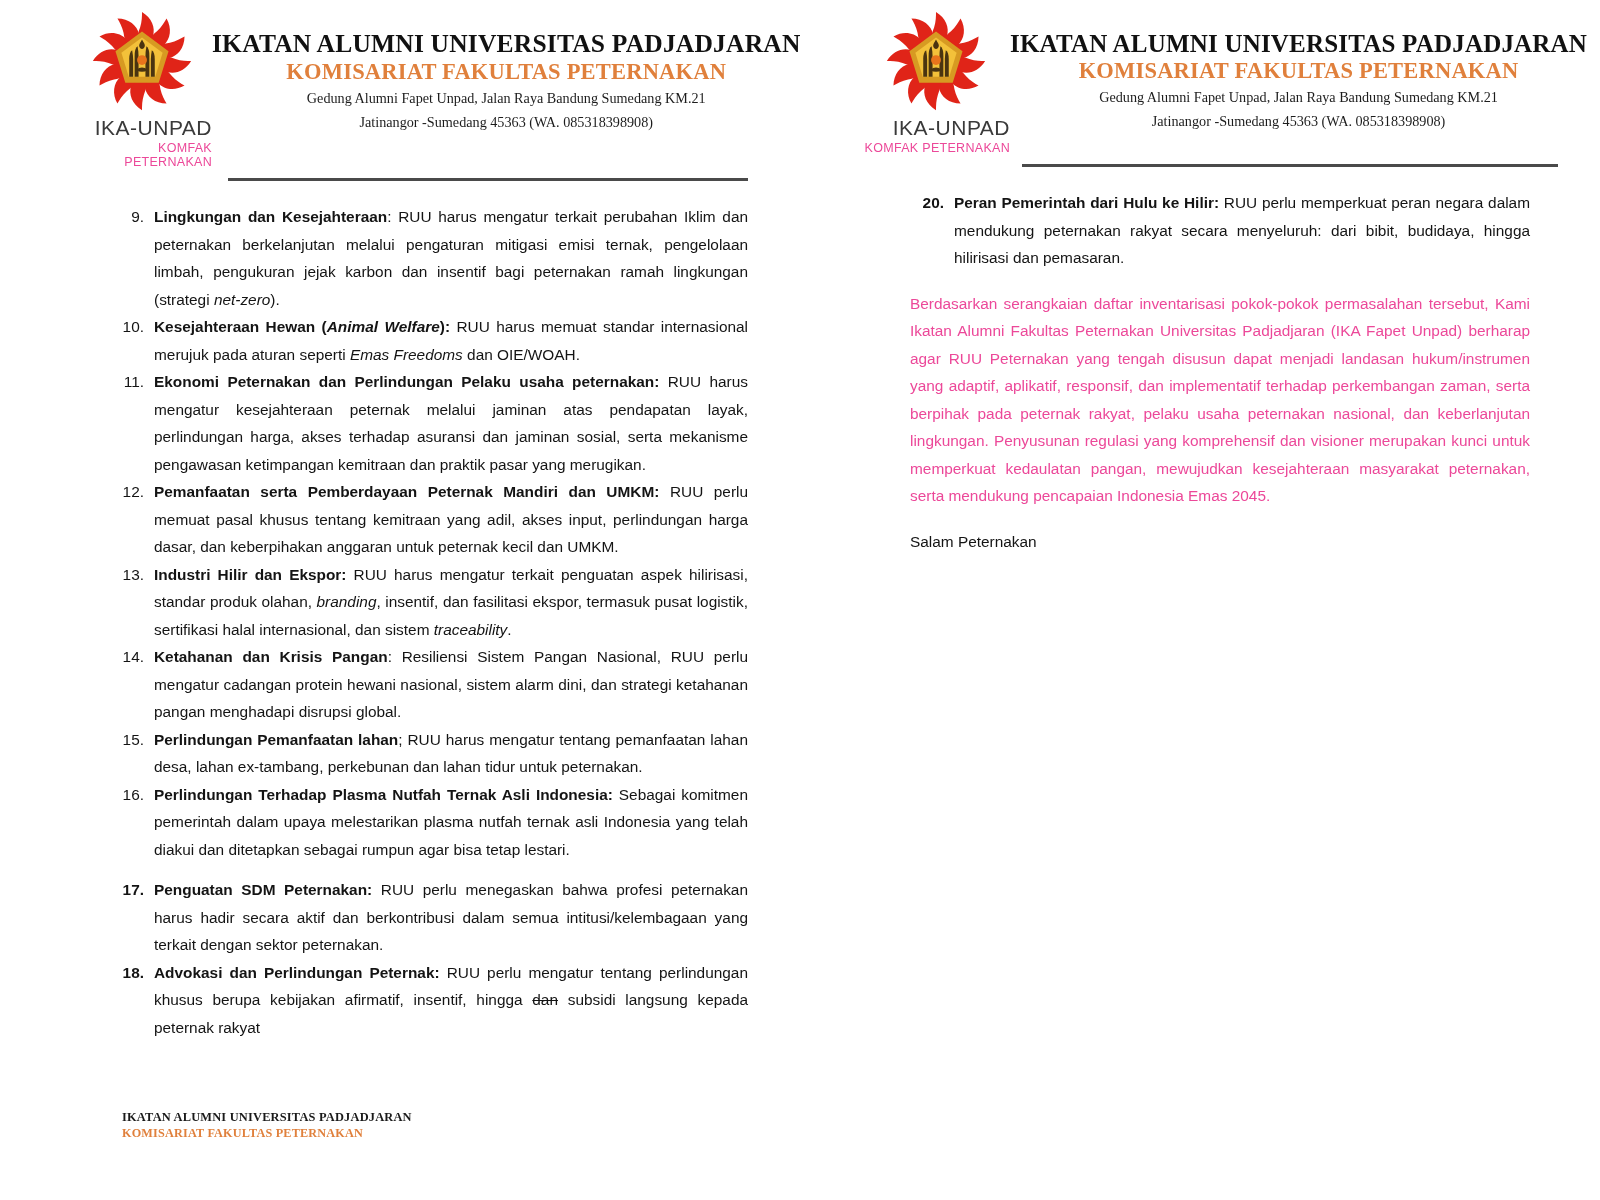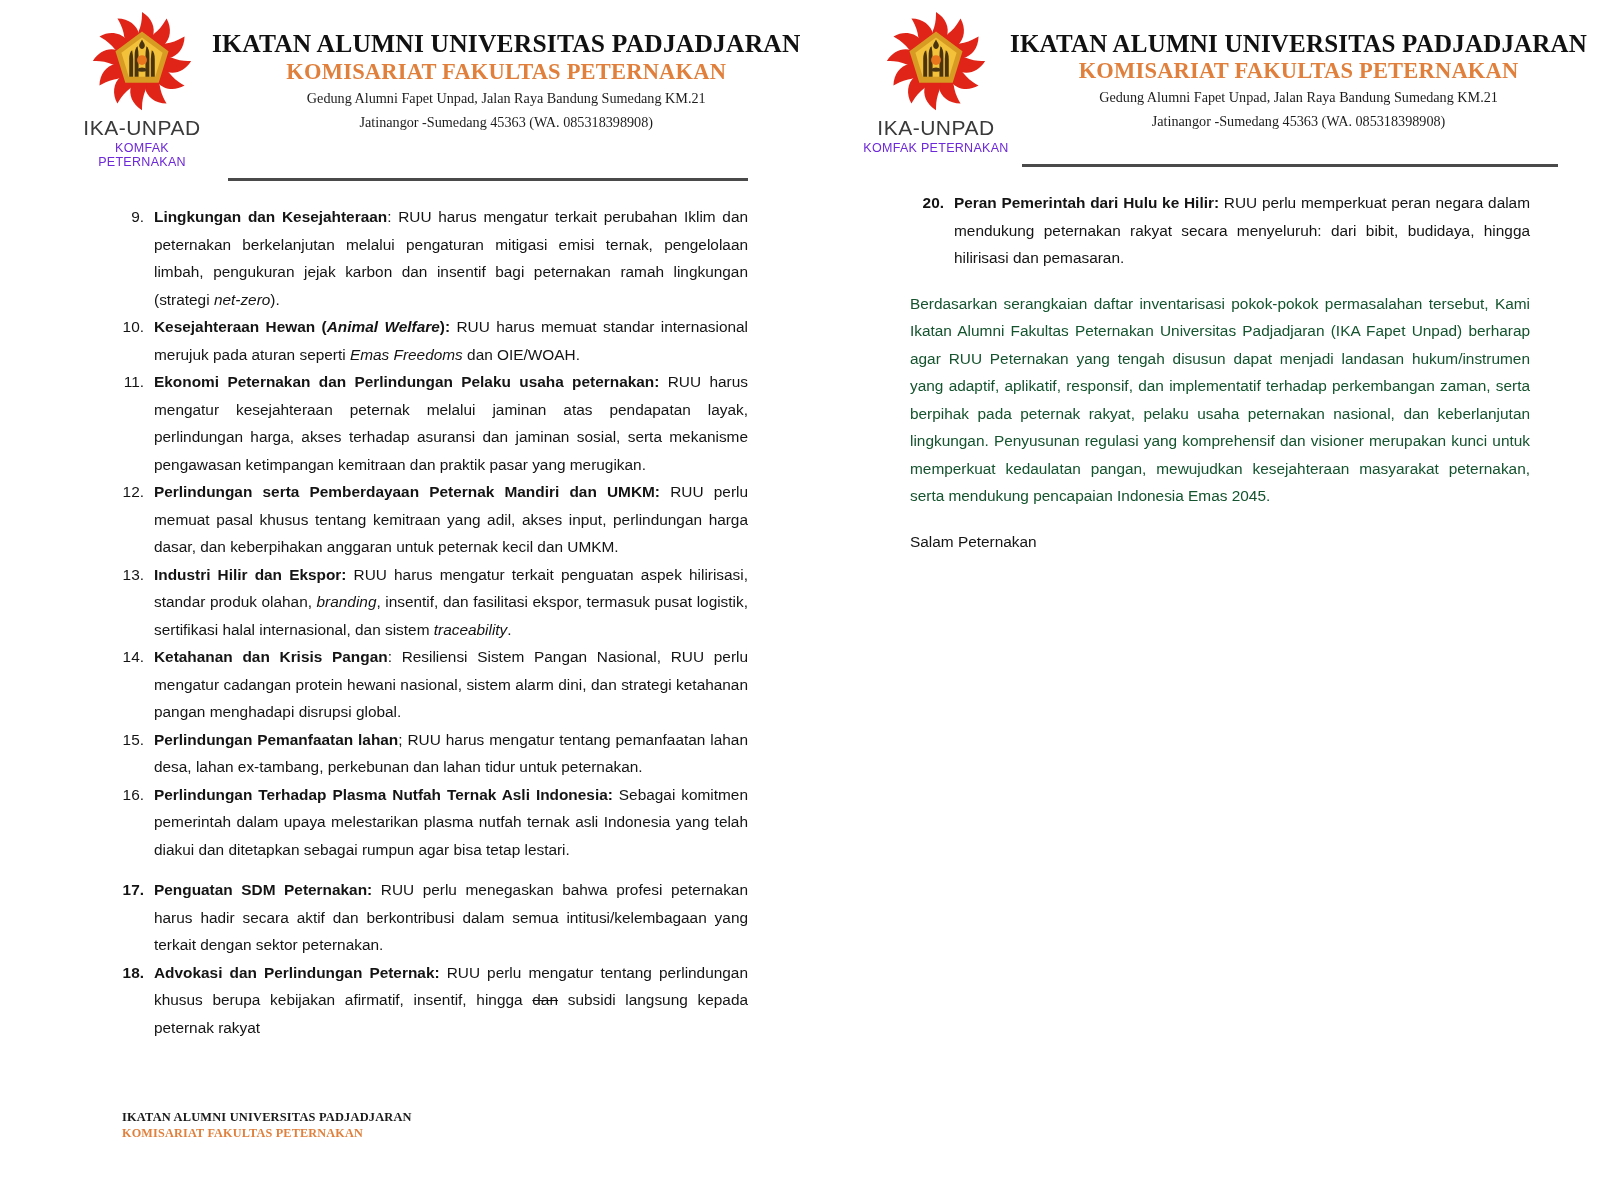--- a/index.html
+++ b/index.html
@@ -33,21 +33,21 @@
     position: relative;
     display: flex;
     align-items: flex-start;
   }
   .page-left  .letterhead { padding: 8px 52px 0 72px; }
   .page-right .letterhead { padding: 8px 42px 0 62px; }
 
   .logo-block {
     width: 140px;
     flex: 0 0 140px;
-    text-align: center;
+    text-align: right;
     position: relative;
   }
   .page-right .logo-block { width: 148px; flex: 0 0 148px; }
 
   .logo-mark {
     width: 118px; height: 112px;
     margin: 0 auto;
     position: relative;
   }
   .logo-mark svg { display: block; width: 118px; height: 112px; }
@@ -57,21 +57,21 @@
     font-size: 21px;
     letter-spacing: 0.5px;
     color: #3a3a3a;
     margin-top: -4px;
     font-weight: 400;
   }
   .logo-sub {
     font-family: "Liberation Sans", sans-serif;
     font-size: 12.5px;
     letter-spacing: 0.3px;
-    color: #6d28d9;
+    color: #ec4899;
     margin-top: 1px;
     font-weight: 400;
   }
 
   .head-text {
     flex: 1 1 auto;
     text-align: center;
     padding-top: 22px;
   }
   .org-name {
@@ -142,21 +142,21 @@
   .doc-item .lead { font-weight: 700; }
   .doc-item em { font-style: italic; }
   .doc-item .strike { text-decoration: line-through; }
   .doc-item.gap-before { margin-top: 13px; }
 
   .para {
     font-family: "Liberation Sans", sans-serif;
     font-size: 15.4px;
     line-height: 27.5px;
     text-align: justify;
-    color: #14532d;
+    color: #ec4899;
     margin: 0;
   }
   .para.closing-gap { margin-top: 18px; }
   .salutation {
     font-family: "Liberation Sans", sans-serif;
     font-size: 15.4px;
     line-height: 27.5px;
     color: #141414;
     margin-top: 18px;
   }
@@ -270,21 +270,21 @@
 
         <li class="doc-item light-num">
           <span class="num">10.</span><span class="lead">Kesejahteraan Hewan (</span><em class="lead">Animal Welfare</em><span class="lead">):</span><span> RUU harus memuat standar internasional merujuk pada aturan seperti </span><em>Emas Freedoms</em><span> dan OIE/WOAH.</span>
         </li>
 
         <li class="doc-item light-num">
           <span class="num">11.</span><span class="lead">Ekonomi Peternakan dan Perlindungan Pelaku usaha peternakan:</span><span> RUU harus mengatur kesejahteraan peternak melalui jaminan atas pendapatan layak, perlindungan harga, akses terhadap asuransi dan jaminan sosial, serta mekanisme pengawasan ketimpangan kemitraan dan praktik pasar yang merugikan.</span>
         </li>
 
         <li class="doc-item light-num">
-          <span class="num">12.</span><span class="lead">Perlindungan serta Pemberdayaan Peternak Mandiri dan UMKM:</span><span> RUU perlu memuat pasal khusus tentang kemitraan yang adil, akses input, perlindungan harga dasar, dan keberpihakan anggaran untuk peternak kecil dan UMKM.</span>
+          <span class="num">12.</span><span class="lead">Pemanfaatan serta Pemberdayaan Peternak Mandiri dan UMKM:</span><span> RUU perlu memuat pasal khusus tentang kemitraan yang adil, akses input, perlindungan harga dasar, dan keberpihakan anggaran untuk peternak kecil dan UMKM.</span>
         </li>
 
         <li class="doc-item light-num">
           <span class="num">13.</span><span class="lead">Industri Hilir dan Ekspor:</span><span> RUU harus mengatur terkait penguatan aspek hilirisasi, standar produk olahan, </span><em>branding</em><span>, insentif, dan fasilitasi ekspor, termasuk pusat logistik, sertifikasi halal internasional, dan sistem </span><em>traceability</em><span>.</span>
         </li>
 
         <li class="doc-item light-num">
           <span class="num">14.</span><span class="lead">Ketahanan dan Krisis Pangan</span><span>: Resiliensi Sistem Pangan Nasional, RUU perlu mengatur cadangan protein hewani nasional, sistem alarm dini, dan strategi ketahanan pangan menghadapi disrupsi global.</span>
         </li>
 

